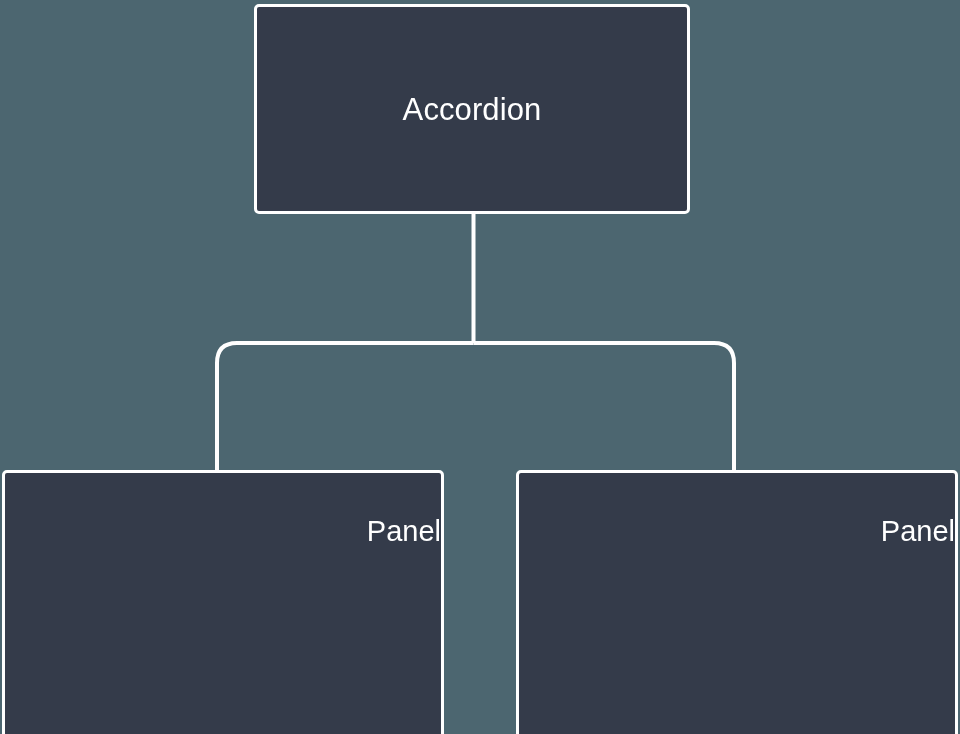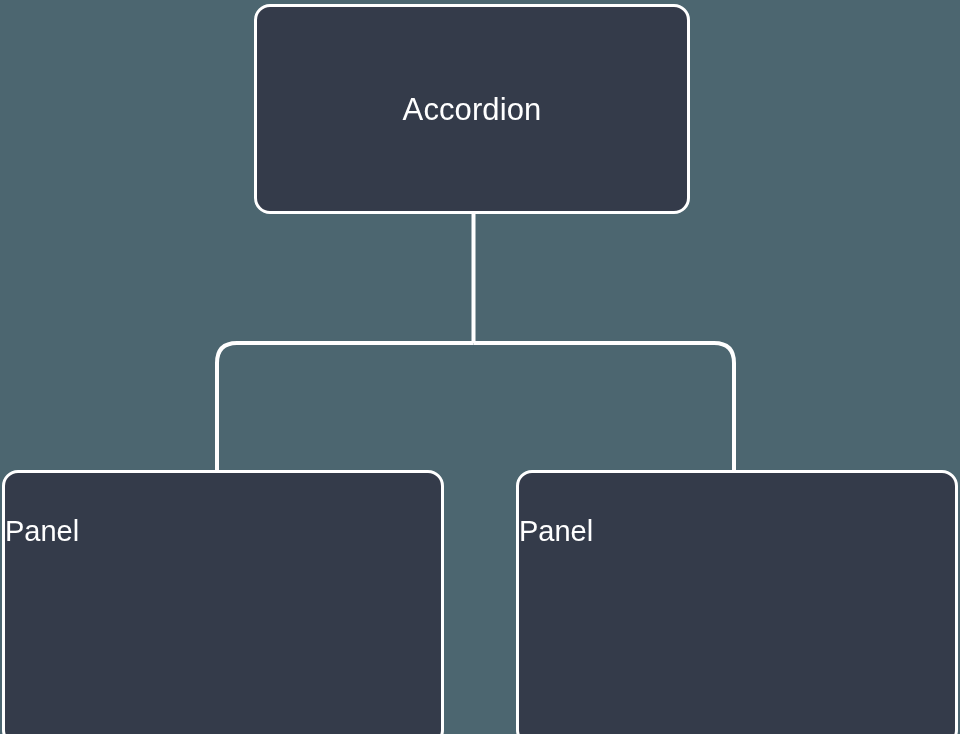--- a/index.html
+++ b/index.html
@@ -31,21 +31,21 @@
     height: 734px;
     pointer-events: none;
   }
 
   
   .node {
     position: absolute;
     box-sizing: border-box;
     background: #343b4a;
     border: 3px solid #ffffff;
-    border-radius: 16px;
+    border-radius: 5px;
   }
 
   
   #node-accordion {
     left: 254px;
     top: 4px;
     width: 436px;
     height: 210px;
     display: flex;
     align-items: center;
@@ -70,21 +70,21 @@
     left: 516px;
     top: 470px;
     width: 442px;
     height: 276px;
   }
   .node-title {
     position: absolute;
     top: 44px;
     left: 0;
     right: 0;
-    text-align: left;
+    text-align: right;
     color: #ffffff;
     font-size: 29px;
     font-weight: 400;
     line-height: 1;
   }
 </style>
 </head>
 <body>
 
 <div id="stage">

